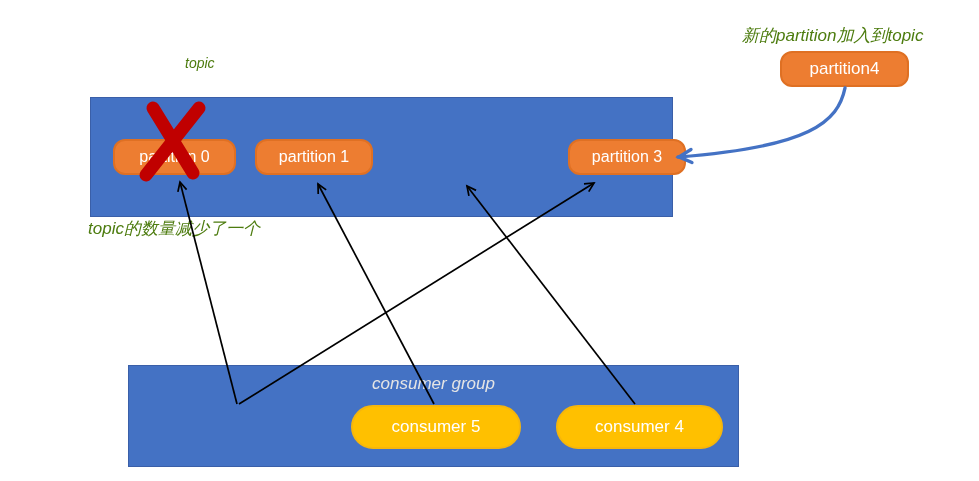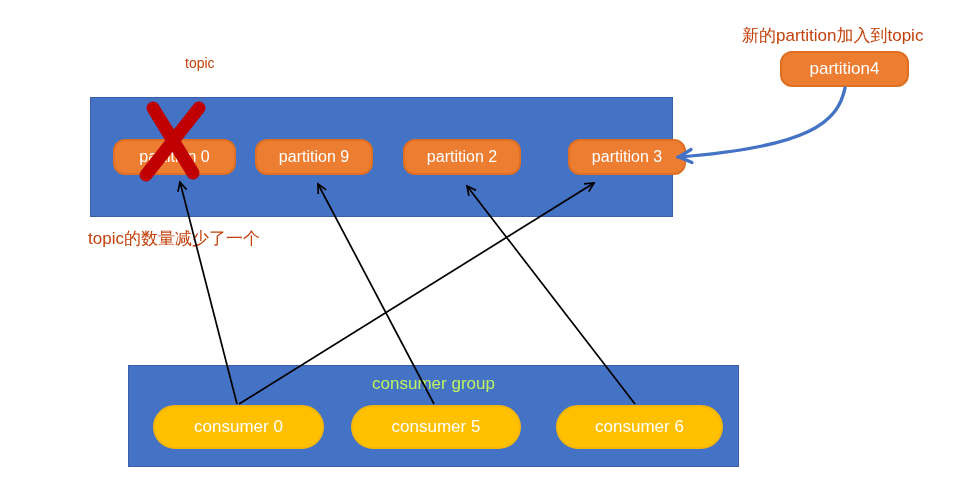--- a/index.html
+++ b/index.html
@@ -13,65 +13,63 @@
   .bluebox {
     position: absolute;
     background: #4472C4;
     border: 1px solid #3a5fa8;
     box-sizing: border-box;
   }
   .topic-box  { left: 90px;  top: 97px;  width: 583px; height: 120px; }
   .cg-box     { left: 128px; top: 365px; width: 611px; height: 102px; }
   .cg-title {
     position: absolute; left: 0; top: 8px; width: 100%;
-    text-align: center; color: #bef264; font-size: 17px;
+    text-align: center; color: #e5e5e5; font-size: 17px; font-style: italic;
   }
   .pbox {
     position: absolute; top: 139px; height: 36px;
     background: #ED7D31; border: 2px solid #df7023;
     border-radius: 12px; box-sizing: border-box;
     color: #ffffff; font-size: 16px; line-height: 31px; text-align: center;
   }
   .pbox.p4 { top: 51px; left: 780px; width: 129px; }
   .consumer {
     position: absolute; top: 405px; height: 44px;
     background: #FFC000; border: 2px solid #f5b60c;
     border-radius: 22px; box-sizing: border-box;
     color: #ffffff; font-size: 17px; line-height: 39px; text-align: center;
   }
-  .caption { position: absolute; color: #c2410c; font-size: 17px; white-space: nowrap; }
+  .caption { position: absolute; color: #4d7c0f; font-size: 17px; white-space: nowrap; font-style: italic; }
   .overlay { position: absolute; left: 0; top: 0; pointer-events: none; }
 </style>
 </head>
 <body>
 
 <div class="canvas">
 
   <div class="caption" style="left:185px; top:55px; font-size:14px;">topic</div>
 
   <div class="bluebox topic-box"></div>
 
   <div class="pbox" style="left:113px; width:123px;">partition 0</div>
-  <div class="pbox" style="left:255px; width:118px;">partition 9</div>
-  <div class="pbox" style="left:403px; width:118px;">partition 2</div>
+  <div class="pbox" style="left:255px; width:118px;">partition 1</div>
   <div class="pbox" style="left:568px; width:118px;">partition 3</div>
 
   <div class="caption" style="left:742px; top:24px;">新的partition加入到topic</div>
 
   <div class="pbox p4" style="font-size:17px;">partition4</div>
 
-  <div class="caption" style="left:88px; top:227px;">topic的数量减少了一个</div>
+  <div class="caption" style="left:88px; top:217px;">topic的数量减少了一个</div>
 
   <div class="bluebox cg-box">
     <div class="cg-title">consumer group</div>
   </div>
 
-  <div class="consumer" style="left:153px; width:171px;">consumer 0</div>
   <div class="consumer" style="left:351px; width:170px;">consumer 5</div>
-  <div class="consumer" style="left:556px; width:167px;">consumer 6</div>
+  <div class="consumer" style="left:556px; width:167px;">consumer 4</div>
 
   <svg class="overlay" width="979" height="481" viewBox="0 0 979 481">
     <defs>
       <marker id="mblack" markerUnits="userSpaceOnUse" markerWidth="16" markerHeight="14" refX="11" refY="6" orient="auto">
         <path d="M2 1.5 L11 6 L2 10.5" fill="none" stroke="#000000" stroke-width="1.7"></path>
       </marker>
       <marker id="mblue" markerUnits="userSpaceOnUse" markerWidth="22" markerHeight="20" refX="16" refY="9" orient="auto">
         <path d="M15.5 2.5 L3 9 L15.5 15.5" fill="none" stroke="#4472C4" stroke-width="3.4" stroke-linecap="round" transform="rotate(180 9 9)"></path>
       </marker>
     </defs>

